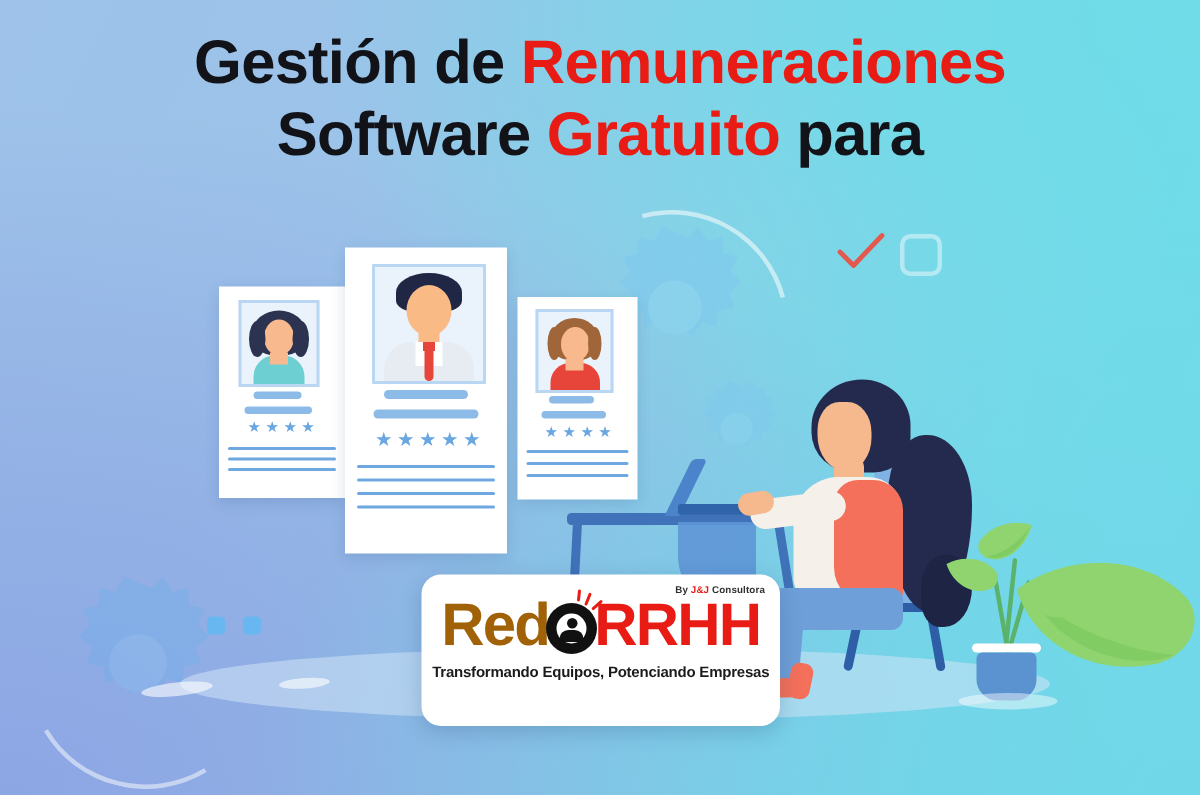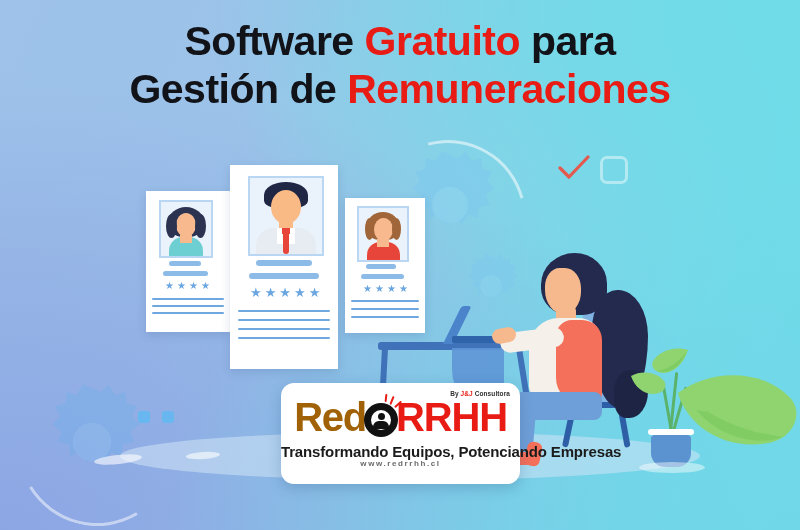--- a/index.html
+++ b/index.html
@@ -122,36 +122,36 @@
     position:absolute;left:13.5px;top:10px;width:7px;height:7px;
     border-radius:50%;background:#111;
   }
   .oIcon .obody{
     position:absolute;left:9px;top:17.5px;width:16px;height:8px;
     border-radius:8px 8px 3px 3px;background:#111;
   }
   .oSpark{position:absolute;background:#e81c14;border-radius:1px;}
   .tagline{
     position:absolute;left:0;top:60px;width:239px;text-align:center;
-    font-size:15px;font-weight:700;color:#1b1b1b;white-space:nowrap;
+    font-size:10px;font-weight:700;color:#1b1b1b;white-space:nowrap;
     letter-spacing:-.15px;
   }
   .siteurl{
     position:absolute;left:0;top:76px;width:239px;text-align:center;
     font-size:8px;font-weight:700;color:#6a6a6a;letter-spacing:1.6px;
   }
 </style>
 </head>
 <body>
 
 <div class="stage">
 
   <div class="headline">
+    <span class="ln"><span class="hl-dark">Gestión de </span><span class="hl-red">Remuneraciones</span></span>
     <span class="ln"><span class="hl-dark">Software </span><span class="hl-red">Gratuito</span><span class="hl-dark"> para</span></span>
-    <span class="ln"><span class="hl-dark">Gestión de </span><span class="hl-red">Remuneraciones</span></span>
   </div>
 
   <div class="illus">
 
     <svg class="gear" style="left:390px;top:145px;width:120px;height:120px;" viewBox="0 0 100 100">
       <path fill="#7ec8ef" d="M50 8l7 3 6-6 5 8 8-2 1 9 8 2-4 8 6 6-7 6 3 8-9 2-1 9-8-3-5 8-7-5-7 5-5-8-8 3-1-9-9-2 3-8-7-6 6-6-4-8 8-2 1-9 8 2 5-8z"></path>
       <circle cx="50" cy="50" r="15" fill="#8ed4f2"></circle>
     </svg>
     <svg class="gear" style="left:455px;top:250px;width:72px;height:72px;opacity:.40;" viewBox="0 0 100 100">
       <path fill="#7ec8ef" d="M50 8l7 3 6-6 5 8 8-2 1 9 8 2-4 8 6 6-7 6 3 8-9 2-1 9-8-3-5 8-7-5-7 5-5-8-8 3-1-9-9-2 3-8-7-6 6-6-4-8 8-2 1-9 8 2 5-8z"></path>
@@ -326,16 +326,15 @@
          <span class="oring"></span>
          <span class="ohole"></span>
          <span class="ohead"></span>
          <span class="obody"></span>
          <span class="oSpark" style="left:27px;top:-7px;width:2.4px;height:9px;transform:rotate(22deg);"></span>
          <span class="oSpark" style="left:33px;top:-3px;width:2.4px;height:9px;transform:rotate(48deg);"></span>
          <span class="oSpark" style="left:21px;top:-9px;width:2.4px;height:8px;transform:rotate(6deg);"></span>
        </span><span class="wm-rrhh">RRHH</span></div>
 
     <div class="tagline">Transformando Equipos, Potenciando Empresas</div>
-    <div class="siteurl">www.redrrhh.cl</div>
   </div>
 
 </div>
 
 </body></html>

